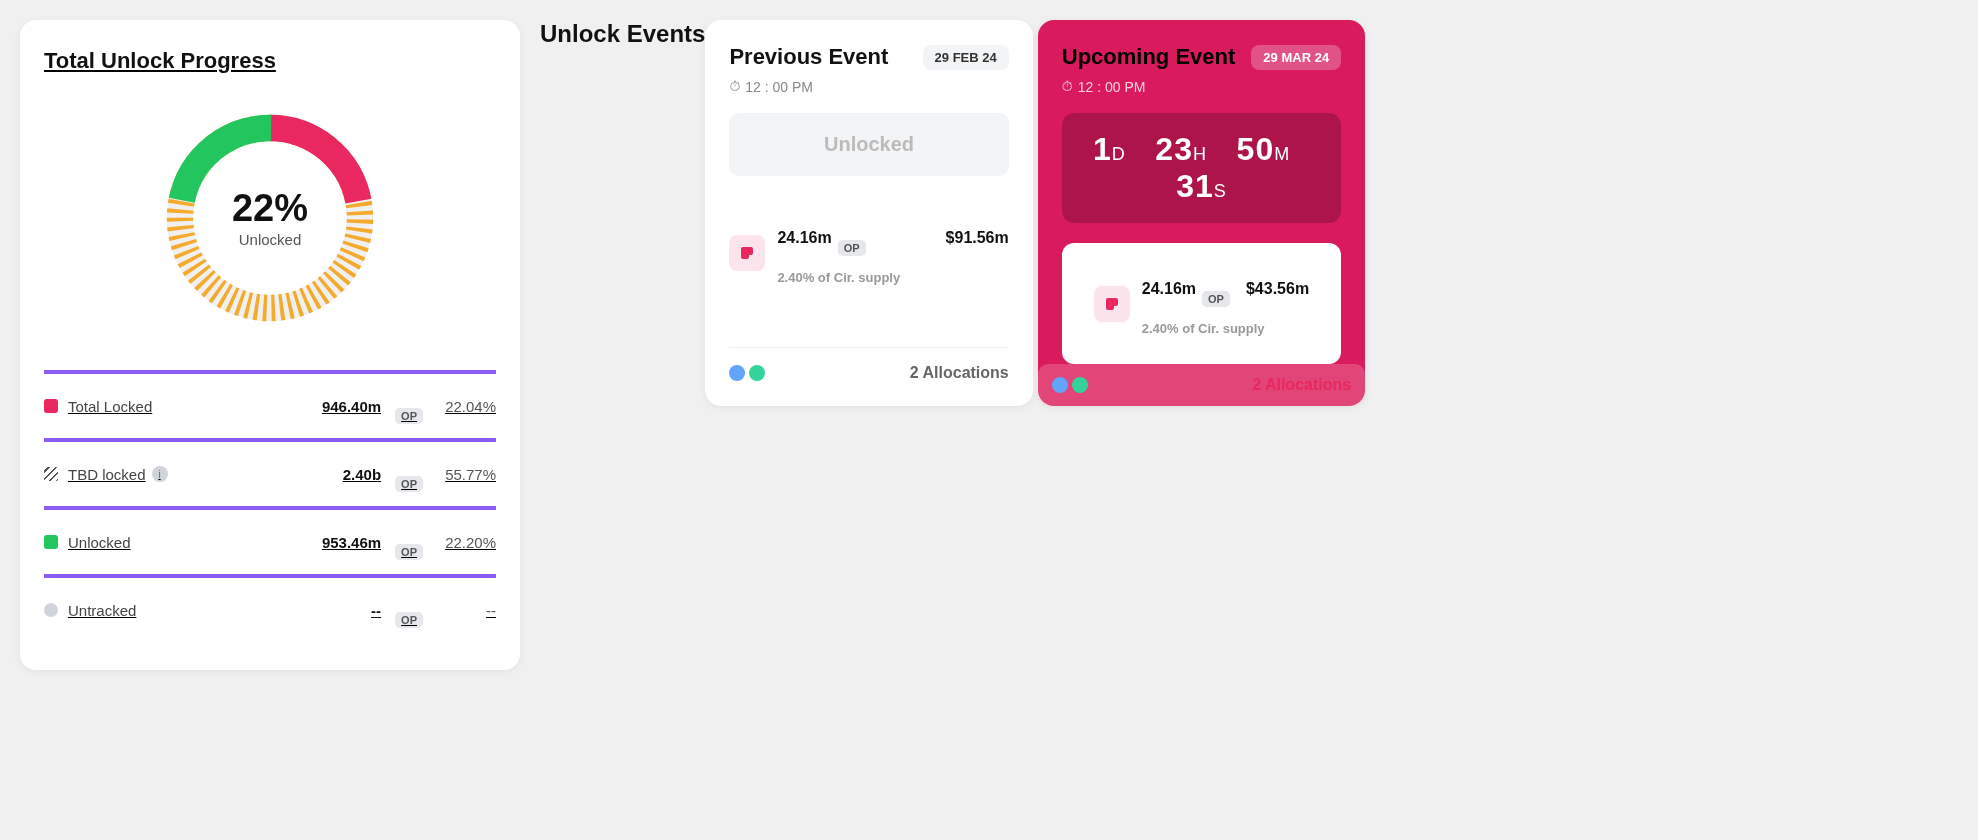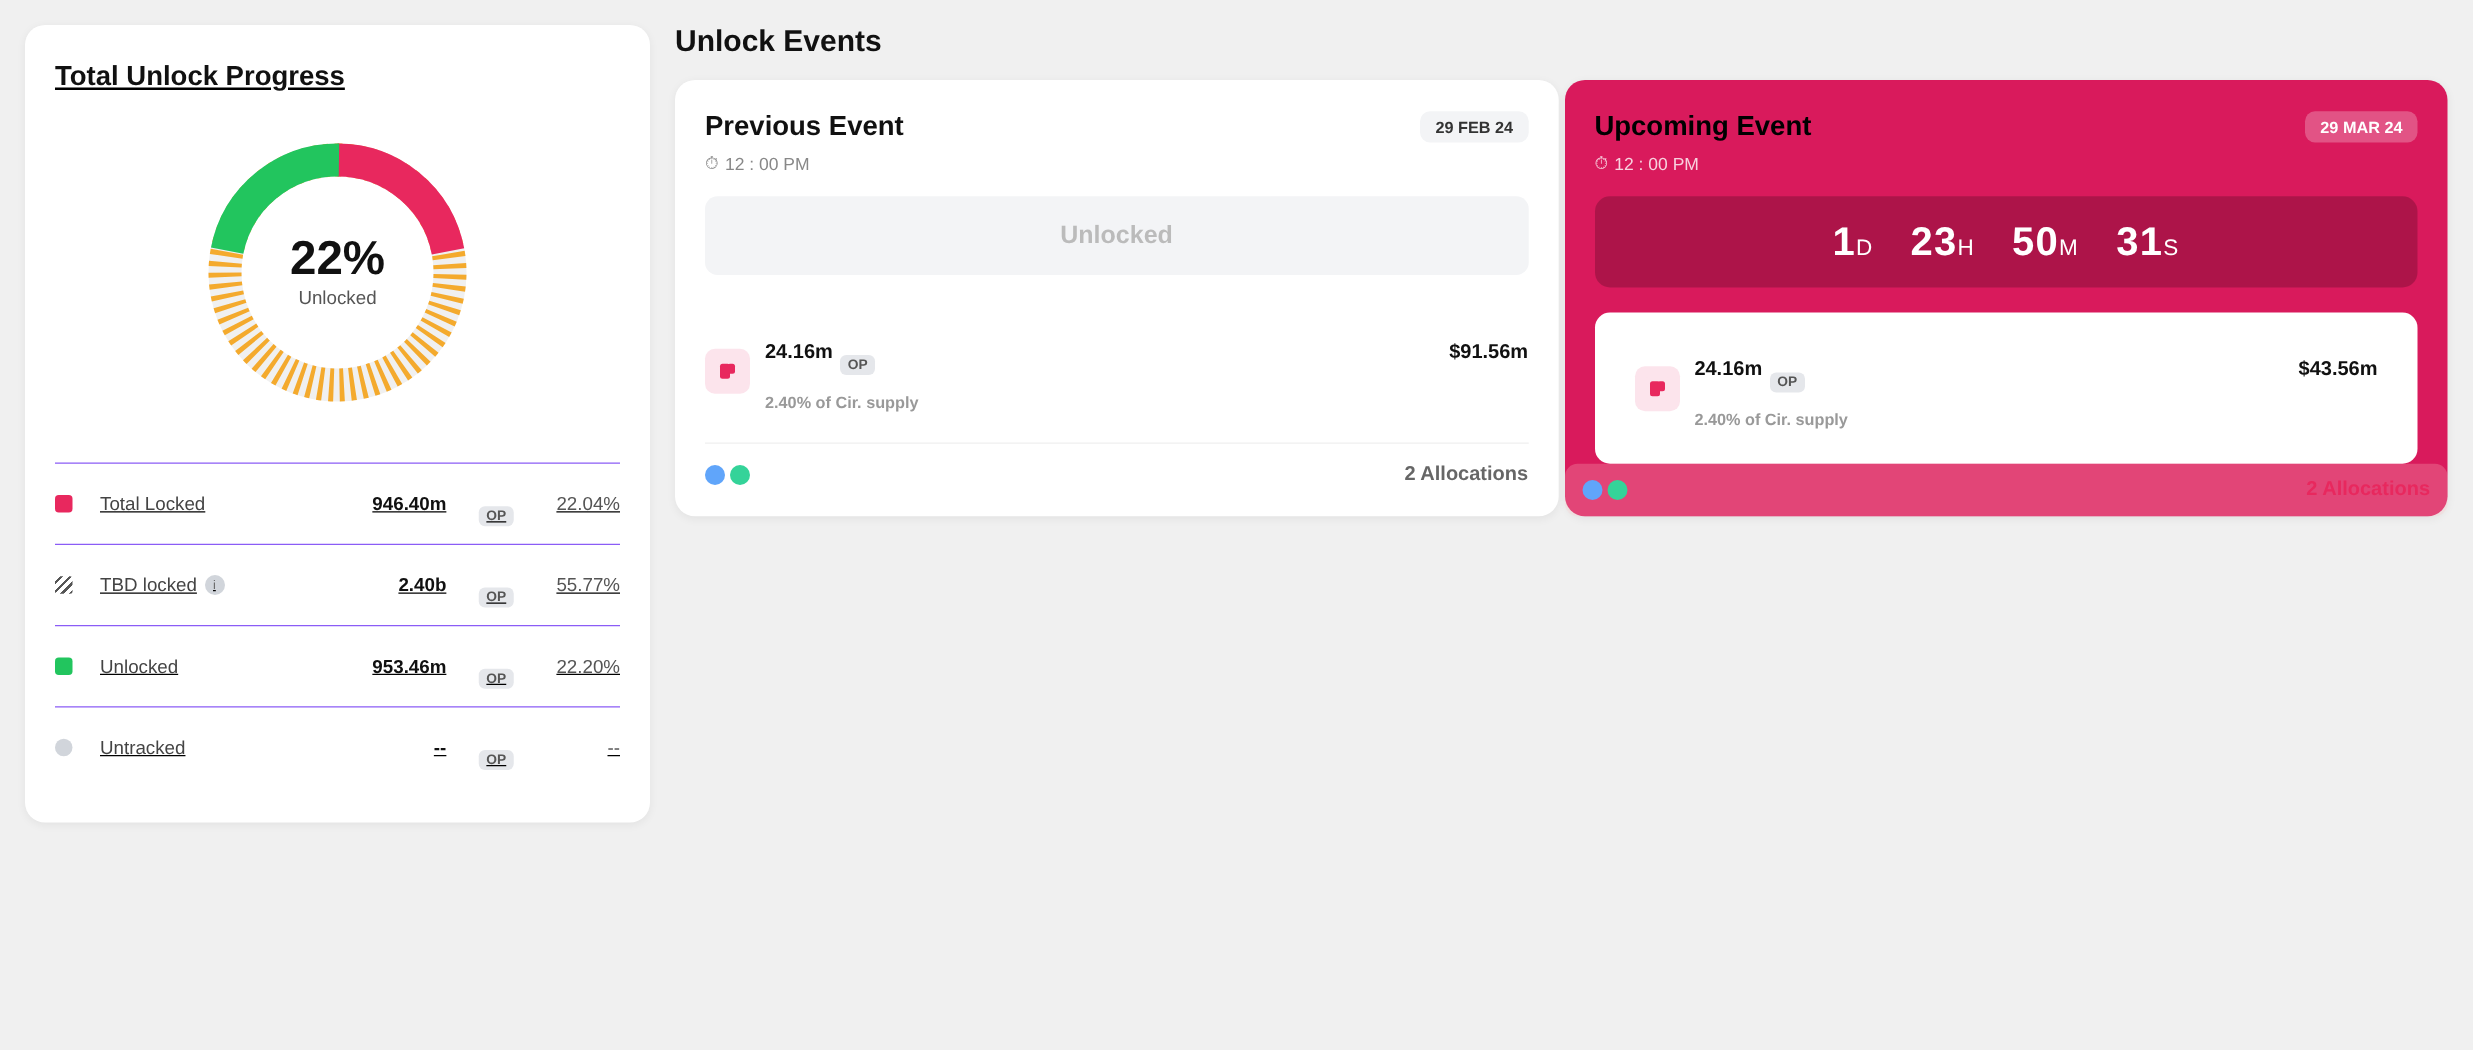--- a/index.html
+++ b/index.html
@@ -63,22 +63,22 @@
     
     .legend-rows {
       display: flex;
       flex-direction: column;
       gap: 0;
     }
     .legend-row {
       display: flex;
       align-items: center;
       padding: 14px 0;
-      border-top: 1px solid #8b5cf6;
-      gap: 22px;
+      border-top: 4px solid #8b5cf6;
+      gap: 10px;
     }
     .legend-dot {
       width: 14px;
       height: 14px;
       border-radius: 3px;
       flex-shrink: 0;
     }
     .legend-dot.pink { background: #e8285e; }
     .legend-dot.tbd {
       background: repeating-linear-gradient(
@@ -131,21 +131,20 @@
       font-size: 15px;
       color: #555;
       min-width: 55px;
       text-align: right;
     }
 
     
     .right-section {
       flex: 1;
       display: flex;
-      flex-direction: column;
       gap: 0;
     }
     .section-title {
       font-size: 24px;
       font-weight: 700;
       color: #111;
       margin-bottom: 16px;
     }
     .events-row {
       display: flex;

